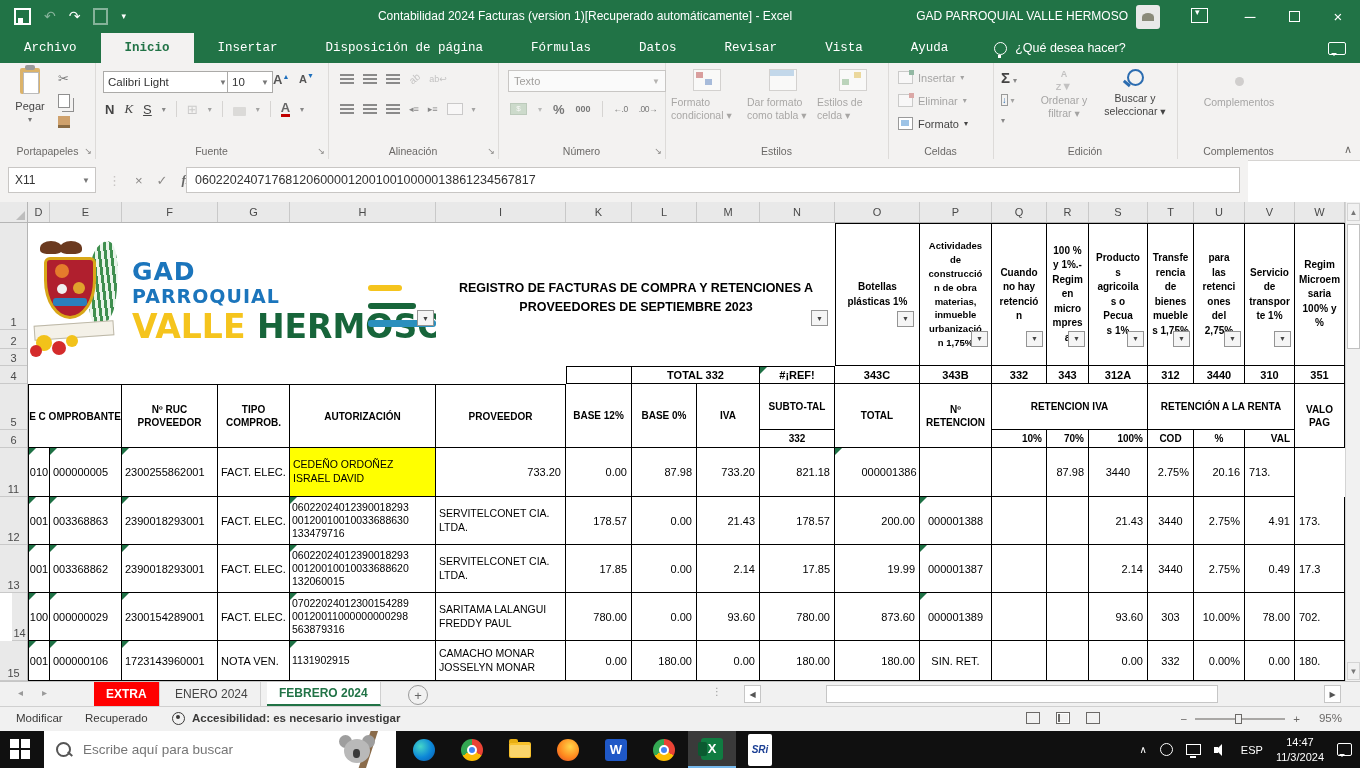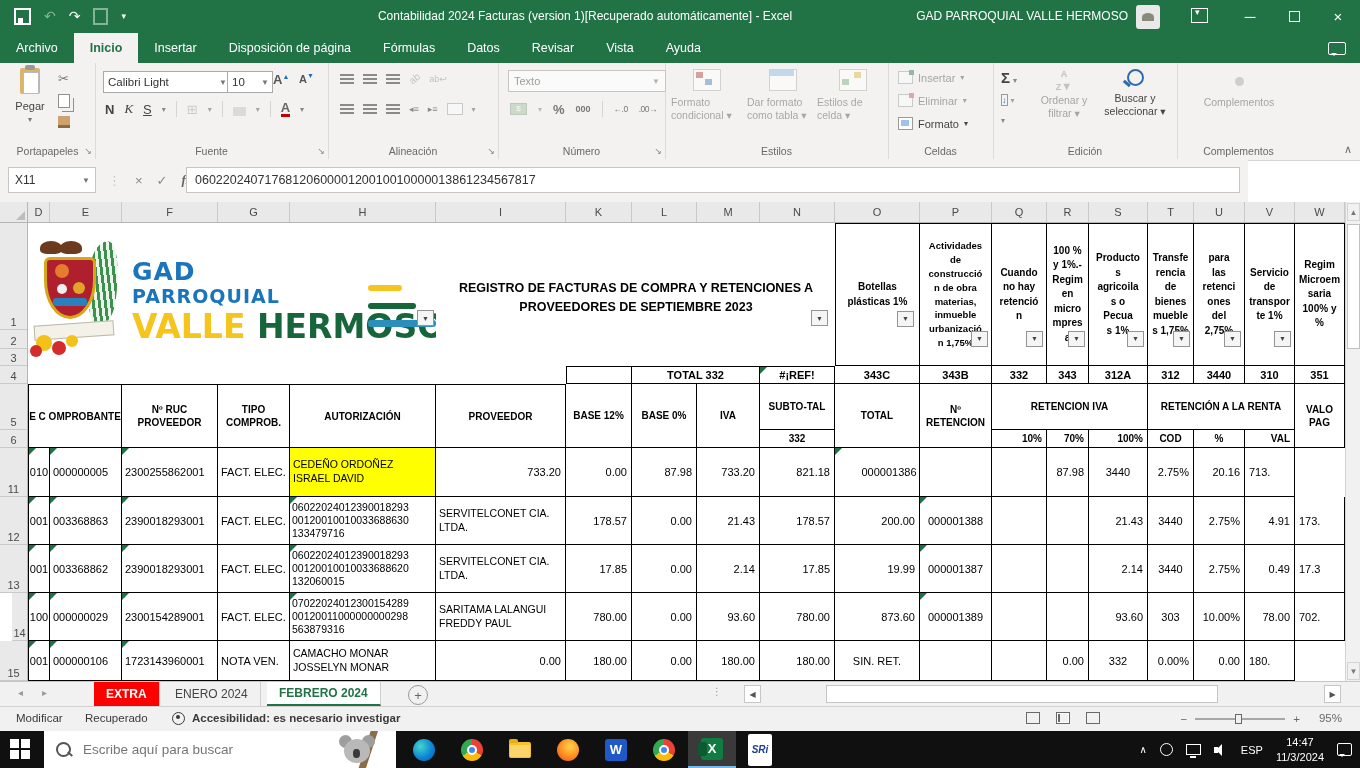--- a/index.html
+++ b/index.html
@@ -16,21 +16,21 @@
   .tbar-account{position:absolute;right:232px;top:9px;font-size:12px;}
   .tbar-avatar{position:absolute;right:200px;top:5px;width:24px;height:24px;border-radius:3px;background:#e9e9e9;overflow:hidden;}
   .tbar-avatar i{display:block;margin:8px auto 0;width:12px;height:8px;background:#8a8a7a;border-radius:50% 50% 0 0;}
   .ribopt{position:absolute;right:152px;top:8px;width:15px;height:13px;border:1.5px solid #fff;}
   .ribopt::after{content:"▾";position:absolute;left:3px;top:-2px;font-size:9px;color:#fff;}
   .winbtn{position:absolute;top:0;width:44px;height:33px;display:flex;align-items:center;justify-content:center;color:#fff;font-size:15px;}
   .restoreico{width:9px;height:9px;border:1.5px solid #fff;position:relative;background:#217346;}
   .restoreico::before{content:"";position:absolute;left:2px;top:-4px;width:9px;height:9px;border:1.5px solid #fff;z-index:-1;}
   
   .tabrow{position:absolute;left:0;top:33px;width:1360px;height:30px;background:#217346;display:flex;align-items:stretch;color:#fff;font-size:12.5px;}
-  .rtab{padding:0 16px;display:flex;align-items:center;white-space:nowrap;}
+  .rtab{padding:0 24px;display:flex;align-items:center;white-space:nowrap;font-family:Liberation Mono, monospace;}
   .rtab.active{background:#f3f2f1;color:#217346;font-weight:bold;}
   .tellme{display:flex;align-items:center;gap:8px;padding-left:22px;}
   .bulb{width:11px;height:11px;border:1.5px solid #fff;border-radius:50%;position:relative;}
   .bulb::after{content:"";position:absolute;left:3px;bottom:-4px;width:3px;height:3px;background:#fff;}
   .comm-ico{position:absolute;right:14px;top:9px;width:16px;height:11px;border:1.5px solid #fff;border-radius:2px;}
   .comm-ico::after{content:"";position:absolute;left:2px;bottom:-5px;border:3px solid transparent;border-top-color:#fff;}
   
   .ribbon{position:absolute;left:0;top:63px;width:1360px;height:97px;background:#f3f2f1;border-bottom:1px solid #d6d4d2;font-size:11px;color:#444;}
   .rgroup{position:absolute;top:0;height:96px;border-right:1px solid #dddbd9;}
   .glabel{position:absolute;bottom:2px;left:0;width:100%;text-align:center;font-size:10.5px;color:#6b6967;}
@@ -254,20 +254,24 @@
   <div class="tabrow">
     <div class="rtab">Archivo</div>
     <div class="rtab active">Inicio</div>
     <div class="rtab">Insertar</div>
     <div class="rtab">Disposición de página</div>
     <div class="rtab">Fórmulas</div>
     <div class="rtab">Datos</div>
     <div class="rtab">Revisar</div>
     <div class="rtab">Vista</div>
     <div class="rtab">Ayuda</div>
+    <div class="tellme">
+      <span class="bulb"></span>
+      <span>¿Qué desea hacer?</span>
+    </div>
     <div class="comm-ico"></div>
   </div>
 
   <div class="ribbon">
     <div class="rgroup g-clip">
       <div class="pegar">
         <div class="clipico"></div>
         <div class="lbl"><span>Pegar</span><br><span style="font-size:8px;color:#777">▾</span></div>
       </div>
       <div class="minicol">
@@ -877,20 +881,21 @@
               <span style="white-space: pre-line;">000000106</span>
               <i class="tri"></i>
             </div>
             <div class="dcell c-l">
               <span style="white-space: pre-line;">1723143960001</span>
               <i class="tri"></i>
             </div>
             <div class="dcell c-l">
               <span style="white-space: pre-line;">NOTA VEN.</span>
             </div>
+            <div class="dcell cH"><span style="white-space: pre-line;">1131902915</span><i class="tri"></i></div>
             <div class="dcell cI c-l"><span style="white-space: pre-line;">CAMACHO MONAR
 JOSSELYN MONAR</span></div>
             <div class="dcell c-num">
               <span style="white-space: pre-line;">0.00</span>
             </div>
             <div class="dcell c-num">
               <span style="white-space: pre-line;">180.00</span>
             </div>
             <div class="dcell c-num">
               <span style="white-space: pre-line;">0.00</span>

